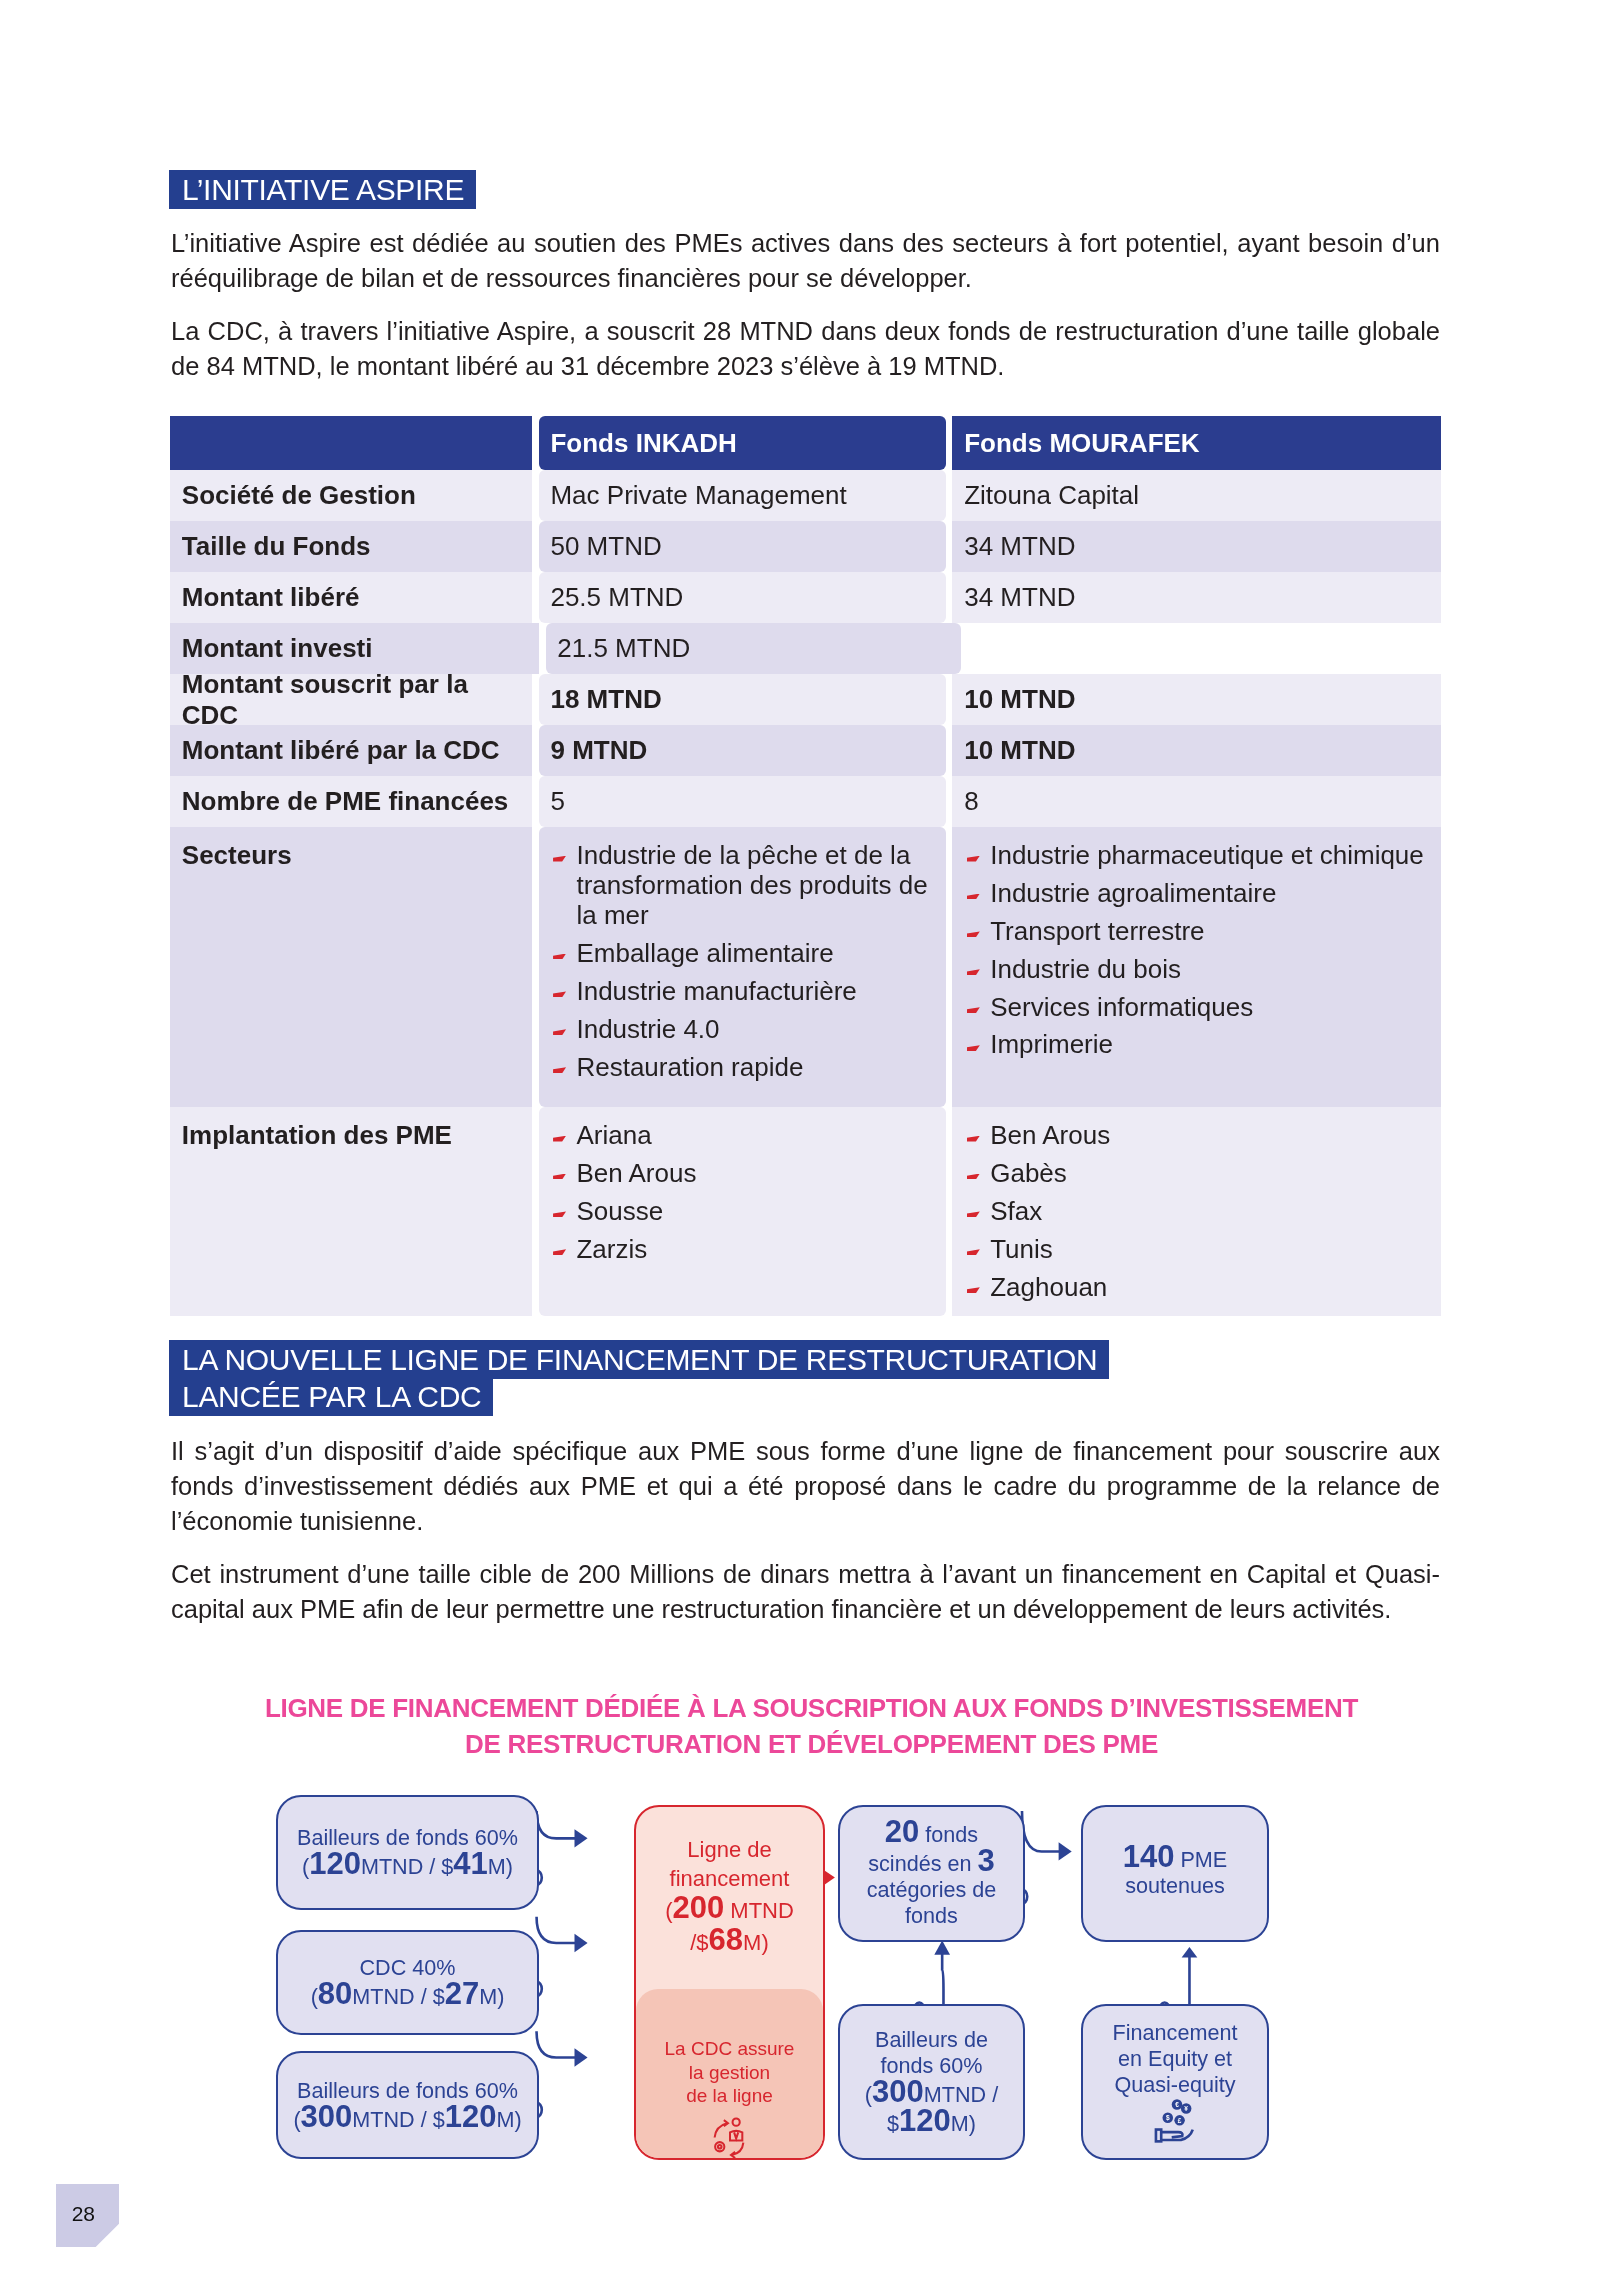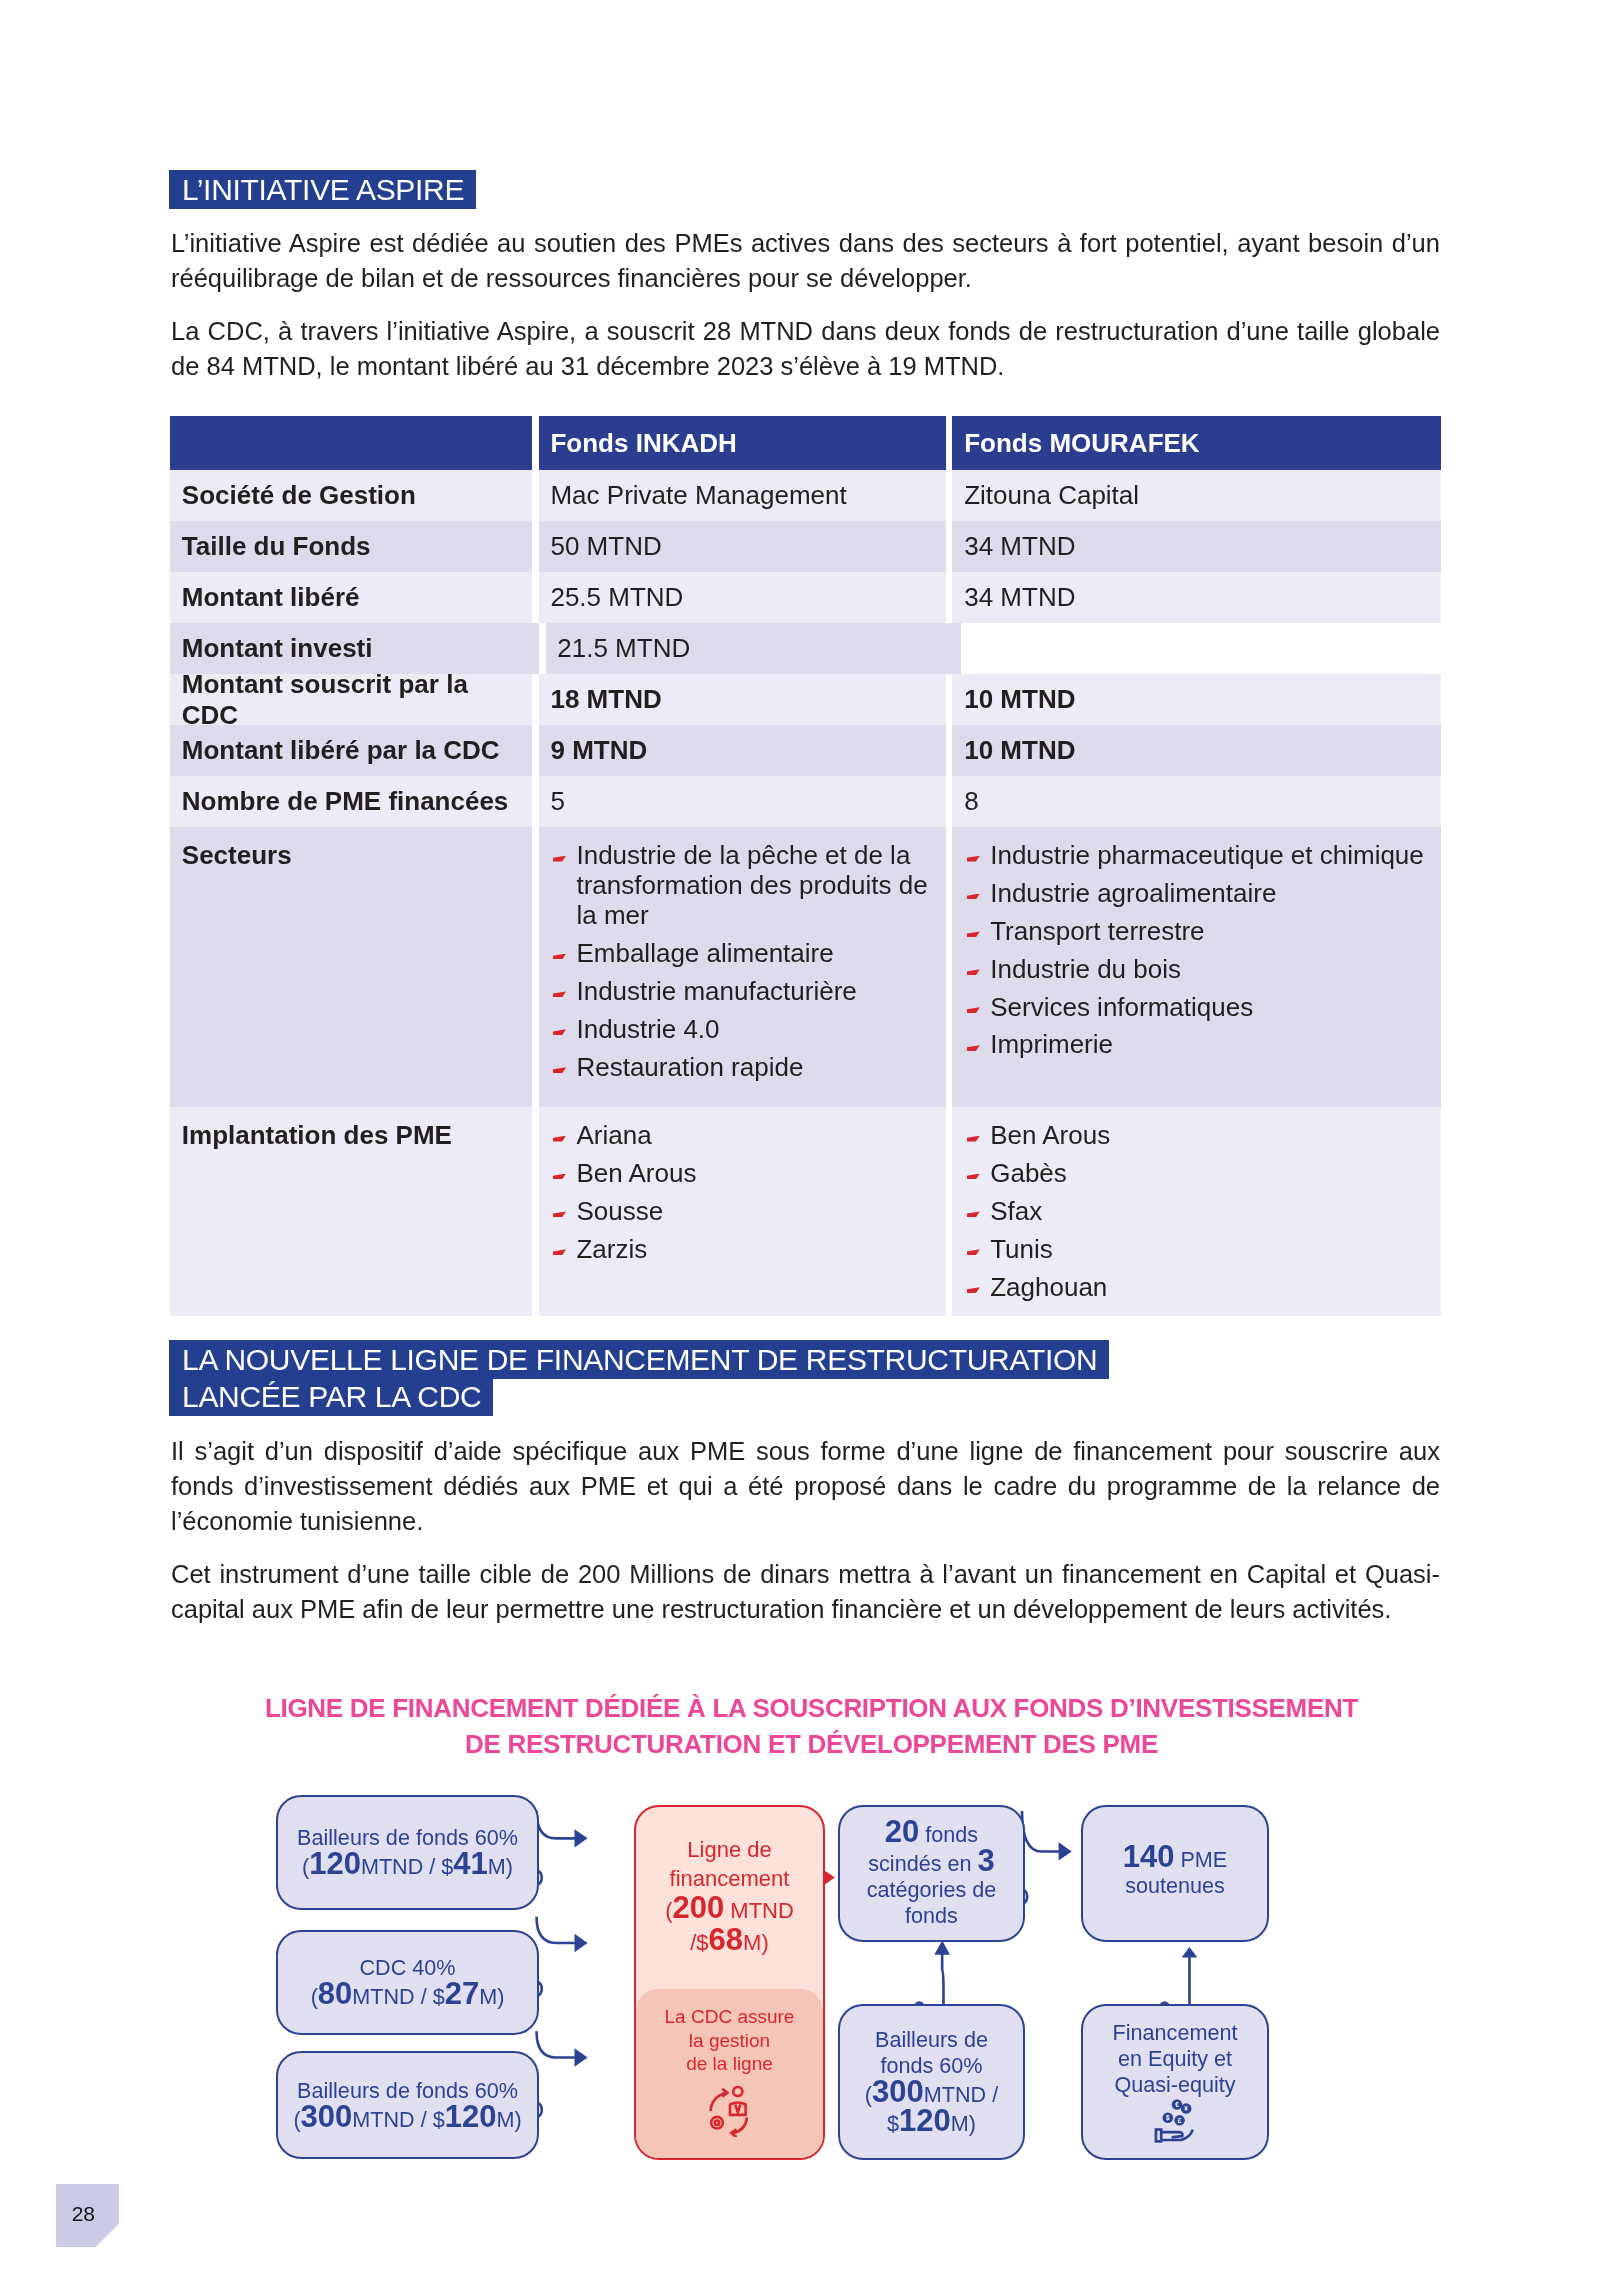--- a/index.html
+++ b/index.html
@@ -5,41 +5,41 @@
   html, body { margin:0; padding:0; background:#ffffff; }
   body { width:1622px; height:2295px; position:relative; overflow:hidden; font-family:"Liberation Sans", sans-serif; color:#231f20; }
   .section-heading { position:absolute; background:#243f8f; color:#fff; font-family:"Liberation Sans", sans-serif; font-weight:normal; font-size:30px; line-height:39px; padding:0 11.8px 0 13px; letter-spacing:-0.3px; }
   .para { position:absolute; left:171px; width:1269px; font-size:25.5px; line-height:35px; text-align:justify; color:#231f20; }
 
   
   .tbl { position:absolute; left:170px; top:416px; width:1271px; }
   .tr { display:flex; }
   .td { box-sizing:border-box; padding:0 11.8px; font-size:26px; display:flex; align-items:center; }
   .c1 { width:369px; }
-  .c2 { width:415px; margin-left:6.5px; }
+  .c2 { width:415px; margin-left:6.5px;border-radius:6px; }
   .c3 { width:498px; margin-left:6.5px; }
   .th { background:#2b3d8f; color:#fff; font-weight:bold; height:54px; }
   .th.c1 { background:#2b3d8f; }
   .row-light .td { background:#edebf5; }
   .row-dark .td { background:#dedbed; }
   .td.lbl { font-weight:bold; }
   .td.b { font-weight:bold; }
   .h77 { height:51px; }
   .tall { align-items:flex-start; padding-top:13px; }
   ul.bl { list-style:none; margin:0; padding:0; }
   ul.bl li { position:relative; padding-left:26px; font-size:26px; line-height:30px; margin-bottom:7.9px; }
   ul.bl li .mk { position:absolute; left:2.6px; top:15.7px; width:13px; height:5.9px; background:#d7262e; clip-path:polygon(0 35%,100% 0,70% 100%,0 100%); }
 
   
   .dtitle { position:absolute; left:157px; width:1309px; text-align:center; color:#ec4899; font-weight:bold; font-size:26px; line-height:36px; letter-spacing:-0.3px; }
   .box { position:absolute; box-sizing:border-box; border:2.6px solid #2c4394; border-radius:25px; background:#e1e0f1; color:#2c4394; text-align:center; display:flex; flex-direction:column; align-items:center; justify-content:center; font-size:21.6px; line-height:26px; }
   .box .big { font-weight:bold; font-size:31px; }
   .redbox { position:absolute; box-sizing:border-box; border:2.6px solid #d7262e; border-radius:25px; background:#fbe1da; overflow:hidden; color:#d7262e; text-align:center; }
   .redbox .top { position:absolute; left:0; right:0; top:0; height:177px; display:flex; flex-direction:column; align-items:center; justify-content:center; font-size:22px; line-height:29px; }
-  .redbox .bottom { position:absolute; left:0; right:0; bottom:0; height:169px; background:#f5c5b7; border-radius:22px 22px 0 0; display:flex; flex-direction:column; align-items:center; padding-top:16px; box-sizing:border-box; font-size:19px; line-height:23.6px; }
+  .redbox .bottom { position:absolute; left:0; right:0; bottom:0; height:169px; background:#f5c5b7; border-radius:22px 22px 0 0; display:flex; flex-direction:column; align-items:center; padding-top:48px; box-sizing:border-box; font-size:19px; line-height:23.6px; }
   .redbox .big { font-weight:bold; font-size:31px; }
   svg.conn { position:absolute; left:0; top:0; overflow:visible; }
 
   .page-num { position:absolute; left:56px; top:2184px; width:63px; height:63px; background:#cccbe5; clip-path:polygon(0 0,100% 0,100% 63%,63% 100%,0 100%); }
   .page-num span { position:absolute; left:15.7px; top:18.3px; font-size:21px; color:#111; }
 </style>
 </head>
 <body>
 
 <div class="section-heading" style="left:169px; top:170px;">L’INITIATIVE ASPIRE</div>

